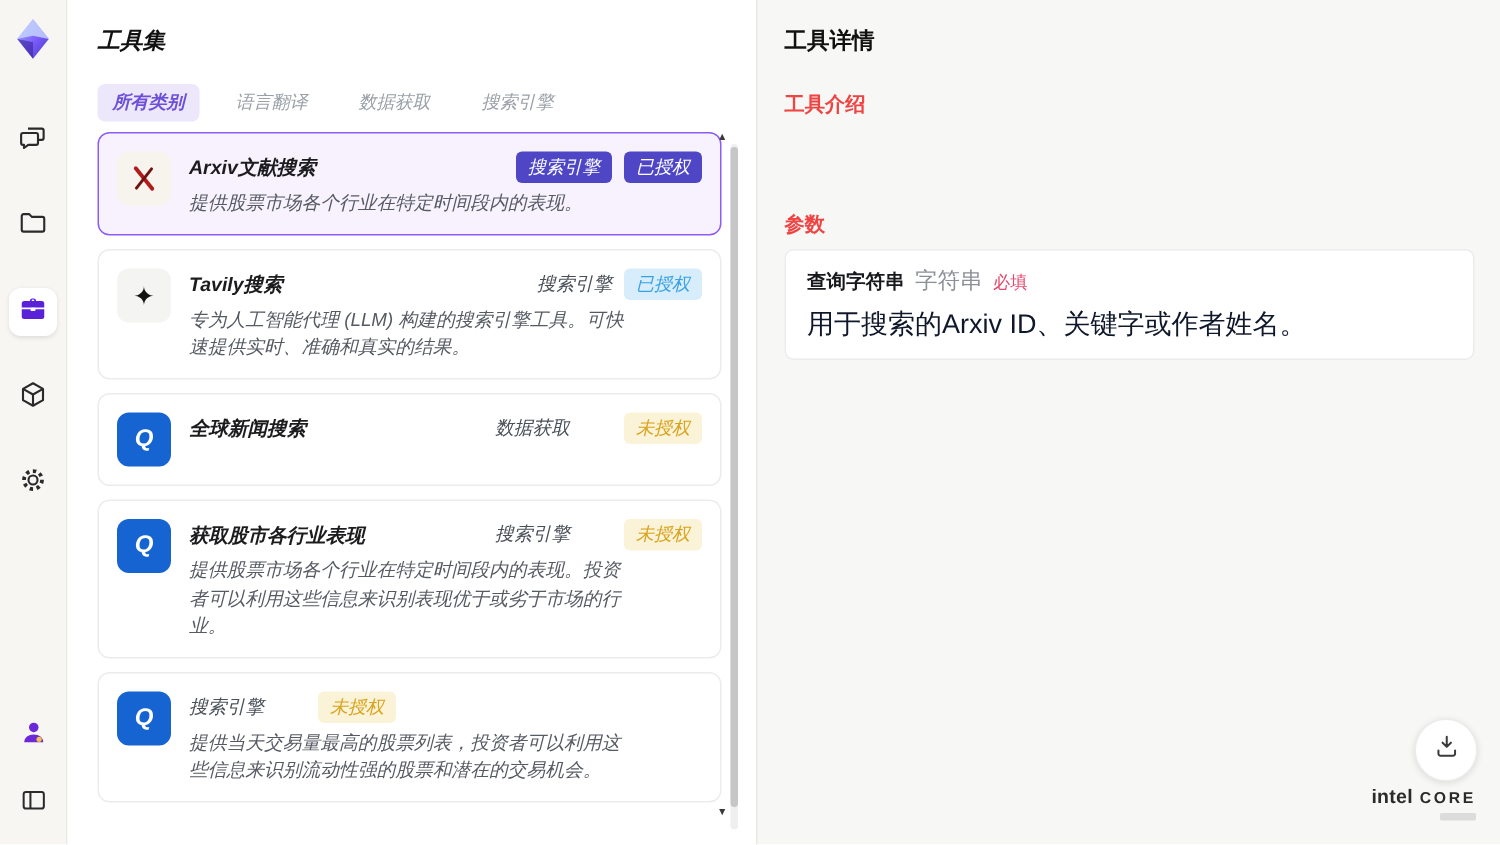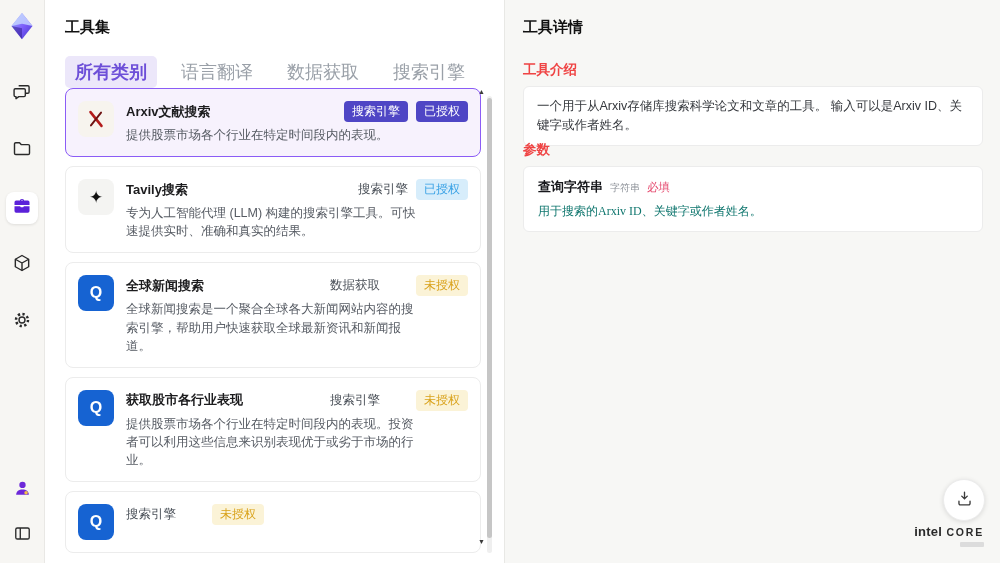--- a/index.html
+++ b/index.html
@@ -13,24 +13,24 @@
     display:flex; flex-direction:column; align-items:center; }
   .rail .logo { margin-top:10px; width:30px; height:32px; display:flex; align-items:center; justify-content:center; }
   .rail .nav { margin-top:36px; display:flex; flex-direction:column; align-items:center; gap:25px; }
   .rail .nav-item { width:32px; height:32px; display:flex; align-items:center; justify-content:center;
     border-radius:8px; cursor:pointer; }
   .rail .nav-item.active { background:#ffffff; box-shadow:0 1px 3px rgba(0,0,0,.10); }
   .rail .spacer { flex:1; }
   .rail .bottom { display:flex; flex-direction:column; align-items:center; gap:13px; margin-bottom:14px; }
 
   
-  .list-panel { position:absolute; left:45px; top:0; width:458px; height:563px; background:#ffffff; }
+  .list-panel { position:absolute; left:45px; top:0; width:458px; height:563px; background:#ffffff;font-style:italic; }
   .panel-title { position:absolute; left:20px; top:18px; font-size:15px; font-weight:bold; color:#111; }
   .tabs { position:absolute; left:20px; top:56px; display:flex; align-items:center; gap:14px; }
-  .tab { font-size:18px; color:#9aa0a8; padding:4px 10px; border-radius:5px; cursor:pointer; white-space:nowrap; }
+  .tab { font-size:12px; color:#9aa0a8; padding:4px 10px; border-radius:5px; cursor:pointer; white-space:nowrap; }
   .tab.active { background:#ece7fa; color:#6d4fd8; font-weight:bold; }
 
   .cards { position:absolute; left:20px; top:88px; width:416px; display:flex; flex-direction:column; gap:9px; }
   .tool-card { background:#fff; border:1px solid #ececec; border-radius:8px; padding:12px 12px;
     display:flex; gap:12px; cursor:pointer; }
   .tool-card.selected { border:1.5px solid #8b5cf6; background:#f7f2fd; }
   .tool-icon { flex:0 0 36px; width:36px; height:36px; border-radius:8px;
     display:flex; align-items:center; justify-content:center; }
   .icon-warm { background:#f7f4ee; }
   .icon-gray { background:#f4f4f2; }
@@ -58,26 +58,26 @@
   
   .detail-panel { position:absolute; left:504px; top:0; width:496px; height:563px;
     background:#f7f7f5; border-left:1px solid #e8e8e5; }
   .detail-title { position:absolute; left:18px; top:18px; font-size:15px; font-weight:bold; color:#111; }
   .section-h { font-size:13.5px; font-weight:bold; color:#ef4444; }
   .intro-h { position:absolute; left:18px; top:61px; }
   .intro-card { position:absolute; left:18px; top:86px; width:460px; background:#fff;
     border:1px solid #ececec; border-radius:6px; padding:10px 13px; font-size:12.5px; color:#35383d; line-height:1.5; }
   .params-h { position:absolute; left:18px; top:141px; }
   .param-card { position:absolute; left:18px; top:166px; width:460px; background:#fff;
-    border:1px solid #ececec; border-radius:6px; padding:11px 14px;font-family:Liberation Serif, serif; }
+    border:1px solid #ececec; border-radius:6px; padding:11px 14px; }
   .param-row { display:flex; align-items:baseline; gap:7px; }
   .param-name { font-size:13px; font-weight:bold; color:#17181c; }
-  .param-type { font-size:10px; color:#8b9097; }
+  .param-type { font-size:15px; color:#8b9097; }
   .param-required { font-size:11.5px; color:#e5486d; }
-  .param-desc { margin-top:7px; font-size:12px; color:#0f766e; }
+  .param-desc { margin-top:7px; font-size:18px; color:#0f172a; }
 
   
   .fab { position:absolute; right:15px; bottom:42px; width:42px; height:42px; border-radius:50%;
     background:#fff; border:1px solid #ececec; box-shadow:0 1px 5px rgba(0,0,0,.12);
     display:flex; align-items:center; justify-content:center; cursor:pointer; }
   .brand { position:absolute; right:16px; bottom:16px; text-align:left; color:#2b2b2b; }
   .brand .intel { font-size:13px; font-weight:bold; letter-spacing:.2px; }
   .brand .core { font-size:10.5px; font-weight:bold; letter-spacing:1.8px; text-transform:uppercase; }
   .brand .sub-mark { display:block; margin-top:2px; margin-left:auto; width:24px; height:5px;
     background:#dcdcdc; border-radius:1px; }
@@ -206,21 +206,20 @@
     <div class="tool-card">
       <div class="tool-icon icon-blue">
           <span class="q">Q</span>
         </div>
       <div class="tool-body">
         <div class="tool-row1">
           <span class="tool-name">全球新闻搜索</span>
           <span class="cat-text">数据获取</span>
           <span class="badge yellow">未授权</span>
         </div>
-        <div class="tool-desc">全球新闻搜索是一个聚合全球各大新闻网站内容的搜索引擎，帮助用户快速获取全球最新资讯和新闻报道。</div>
       </div>
     </div>
 
     <div class="tool-card">
       <div class="tool-icon icon-blue">
           <span class="q">Q</span>
         </div>
       <div class="tool-body">
         <div class="tool-row1">
           <span class="tool-name">获取股市各行业表现</span>
@@ -233,39 +232,37 @@
 
     <div class="tool-card">
       <div class="tool-icon icon-blue">
           <span class="q">Q</span>
         </div>
       <div class="tool-body">
         <div class="tool-row1">
           <span class="cat-text">搜索引擎</span>
           <span class="badge yellow">未授权</span>
         </div>
+        <div class="tool-desc">提供当天交易量最高的股票列表，投资者可以利用这些信息来识别流动性强的股票和潜在的交易机会。</div>
       </div>
     </div>
 
   </div>
 
   <span class="scroll-arrow up">▲</span>
   <div class="scroll-track">
     <div class="scroll-thumb"></div>
   </div>
   <span class="scroll-arrow down">▼</span>
 </section>
 
 <section class="detail-panel">
   <h2 class="detail-title">工具详情</h2>
 
   <h3 class="section-h intro-h">工具介绍</h3>
-  <div class="intro-card">
-    <span>一个用于从Arxiv存储库搜索科学论文和文章的工具。 输入可以是Arxiv ID、关键字或作者姓名。</span>
-  </div>
 
   <h3 class="section-h params-h">参数</h3>
   <div class="param-card">
     <div class="param-row">
       <span class="param-name">查询字符串</span>
       <span class="param-type">字符串</span>
       <span class="param-required">必填</span>
     </div>
     <div class="param-desc">用于搜索的Arxiv ID、关键字或作者姓名。</div>
   </div>

